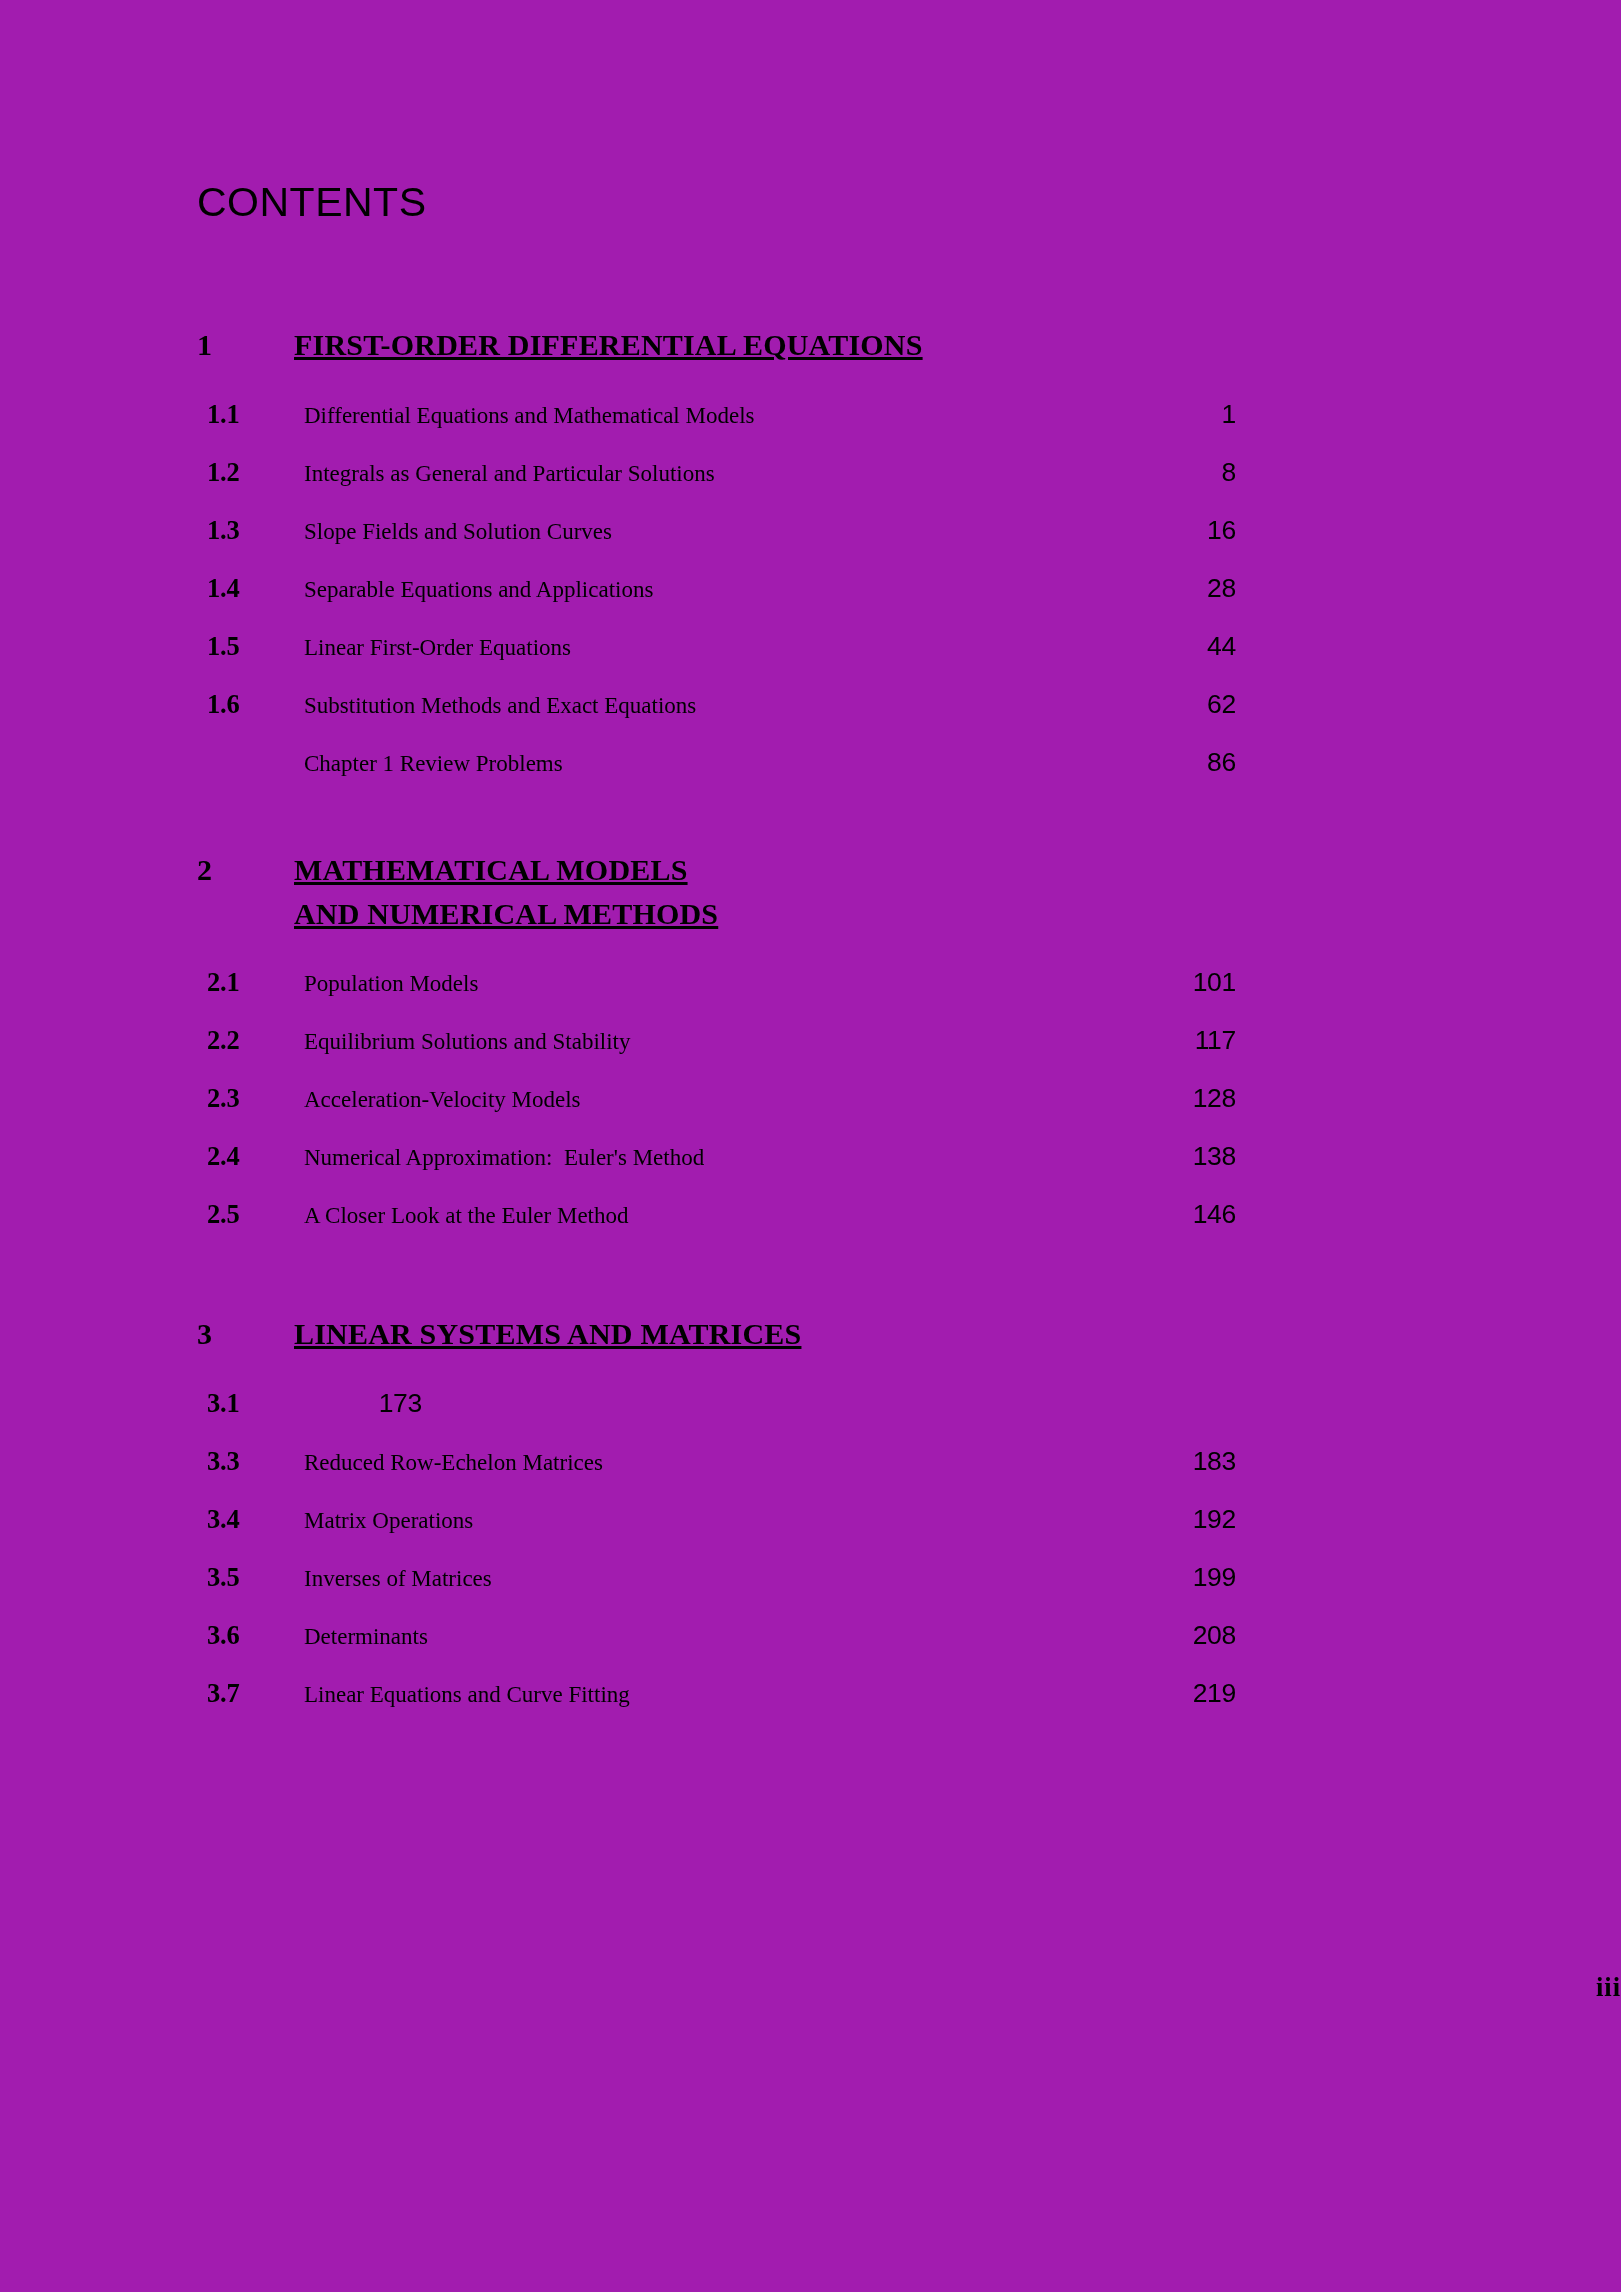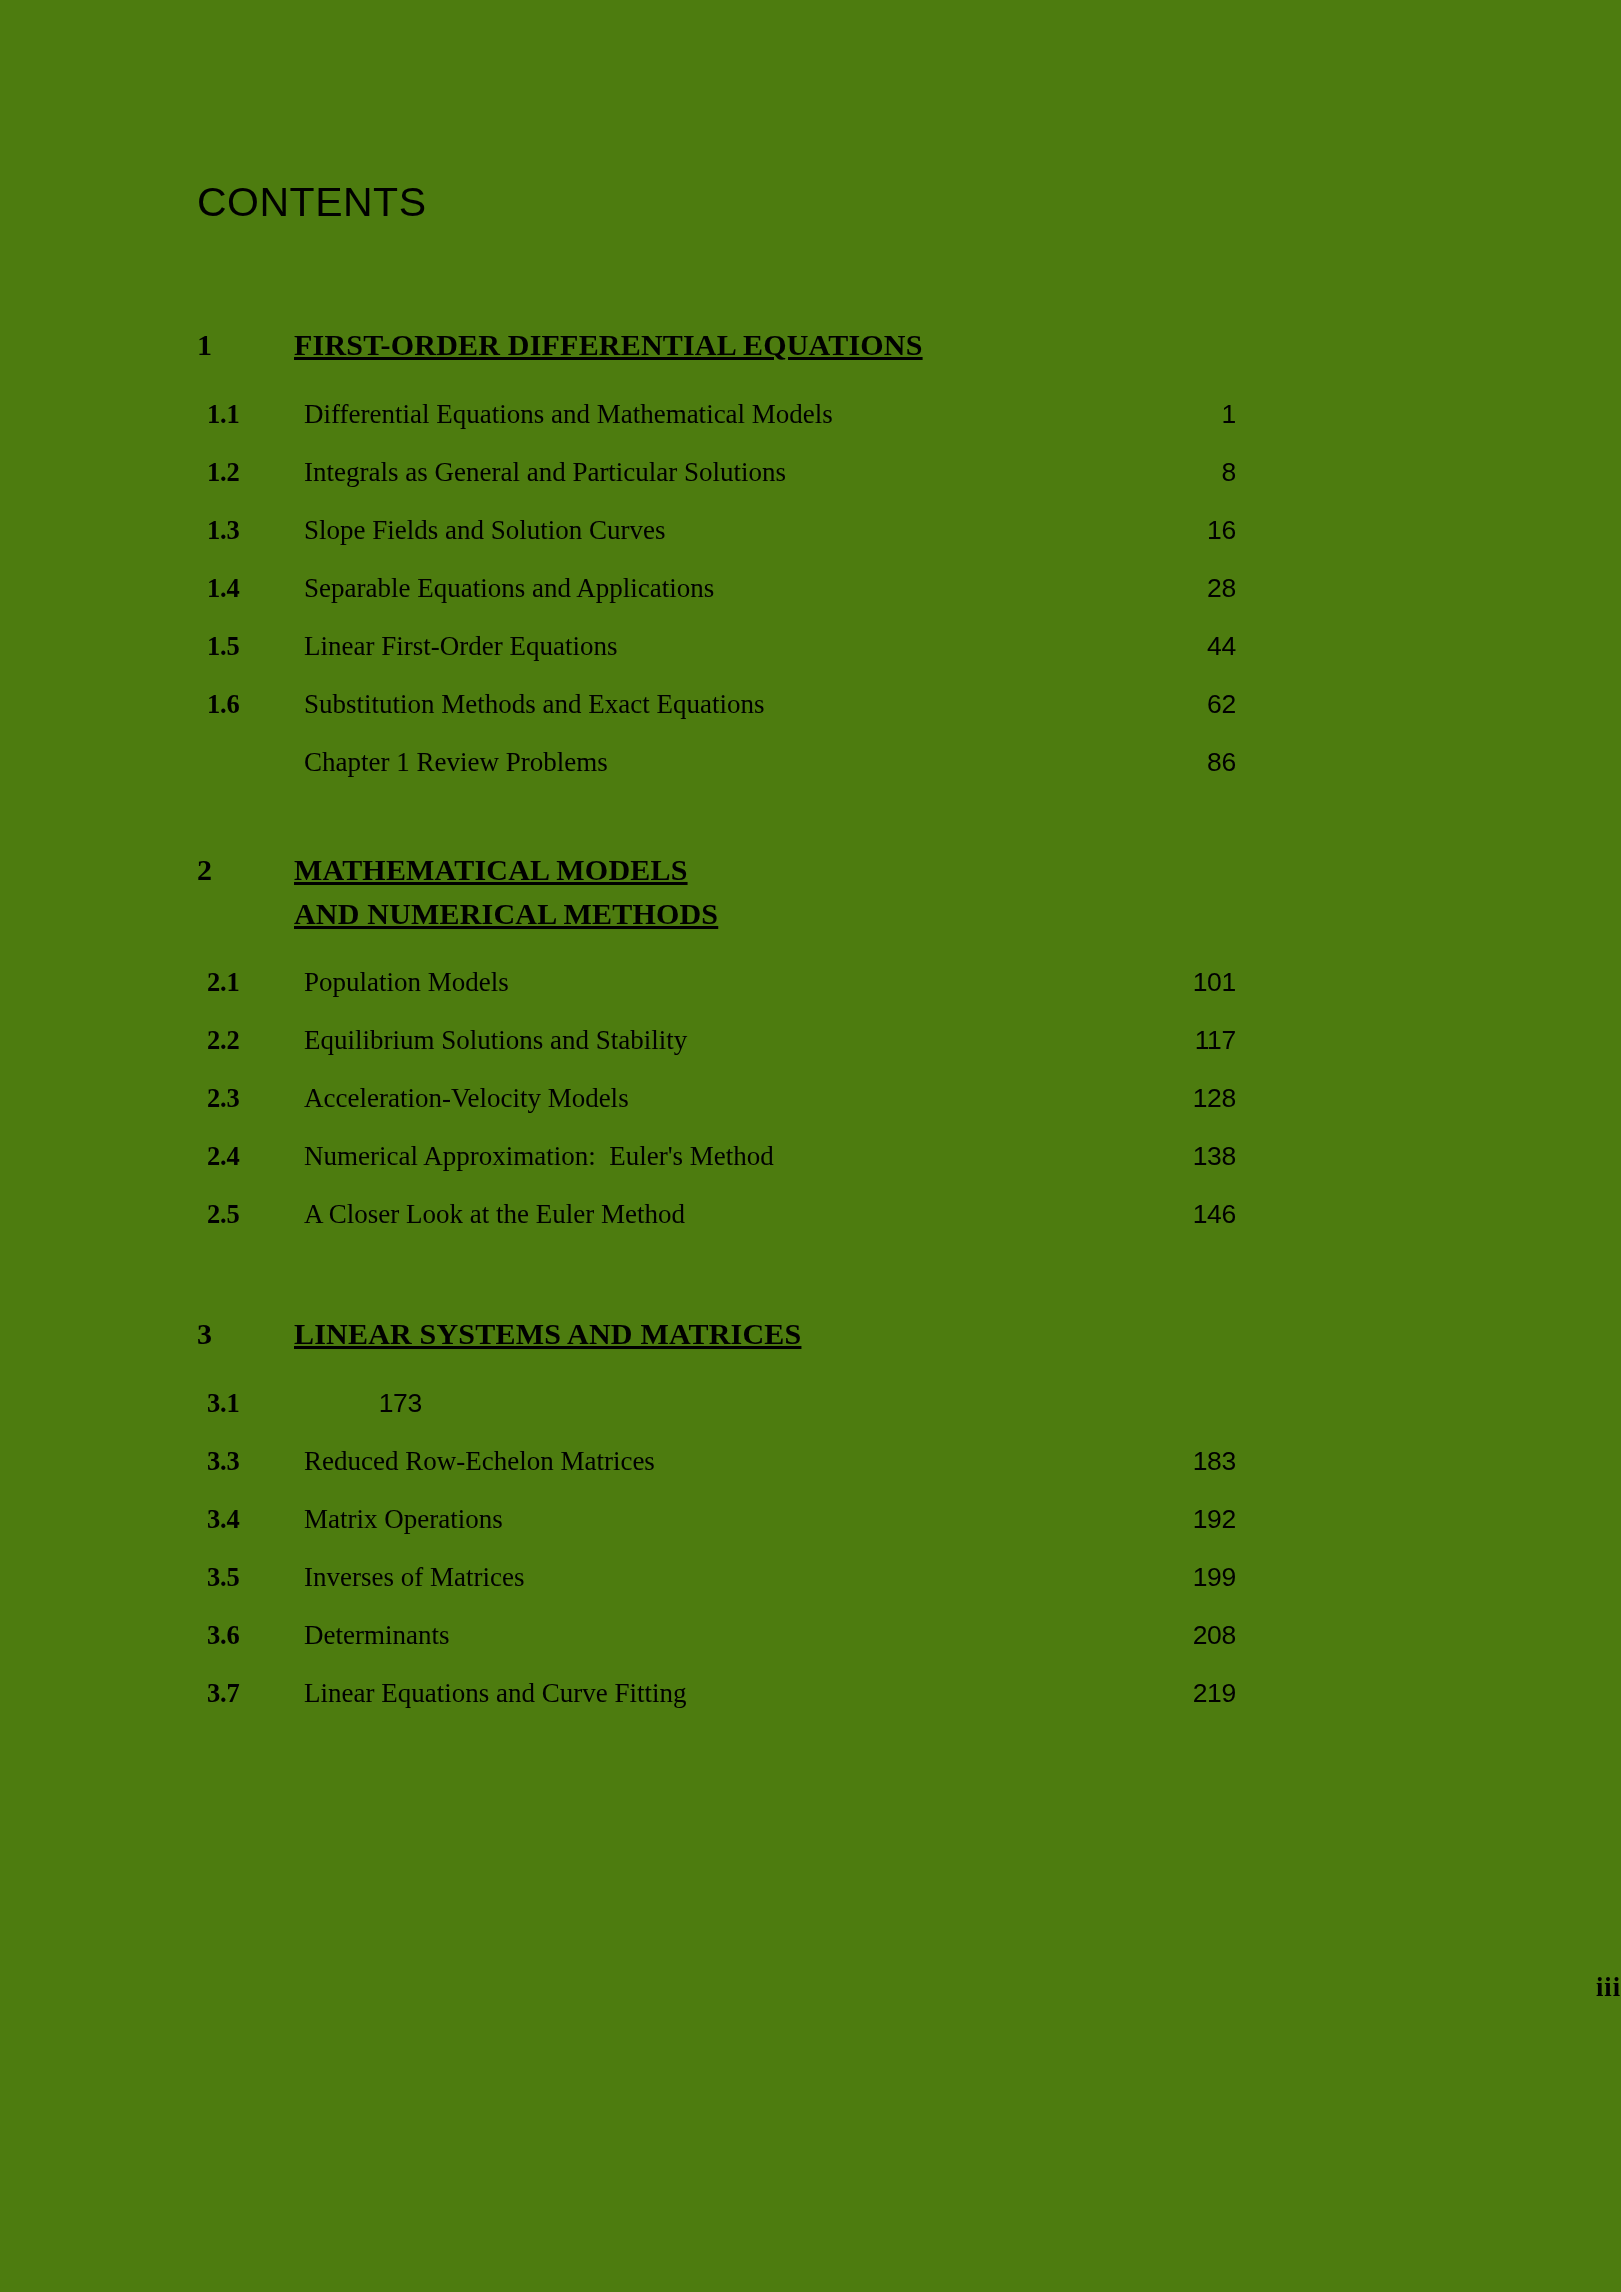--- a/index.html
+++ b/index.html
@@ -15,21 +15,21 @@
     font-family: "Liberation Serif", "DejaVu Serif", serif;
     color: #000000;
   }
 
   .page {
     position: absolute;
     left: 0;
     top: 0;
     width: 1621px;
     height: 2293px;
-    background: #4d7c0f;
+    background: #a21caf;
   }
 
   
   .contents-title {
     position: absolute;
     left: 197px;
     top: 182px;
     font-family: "Liberation Sans", "DejaVu Sans", sans-serif;
     font-size: 41px;
     font-weight: 400;
@@ -85,21 +85,21 @@
   }
   .sec-num {
     width: 97px;
     flex: 0 0 97px;
     font-weight: bold;
     font-size: 26.5px;
     letter-spacing: -0.2px;
   }
   .sec-title {
     flex: 1 1 auto;
-    font-size: 27px;
+    font-size: 23px;
     white-space: pre;
   }
   .sec-page {
     flex: 0 0 118px;
     width: 118px;
     text-align: right;
     font-family: "Liberation Sans", "DejaVu Sans", sans-serif;
     font-size: 26.5px;
     letter-spacing: -0.3px;
   }

